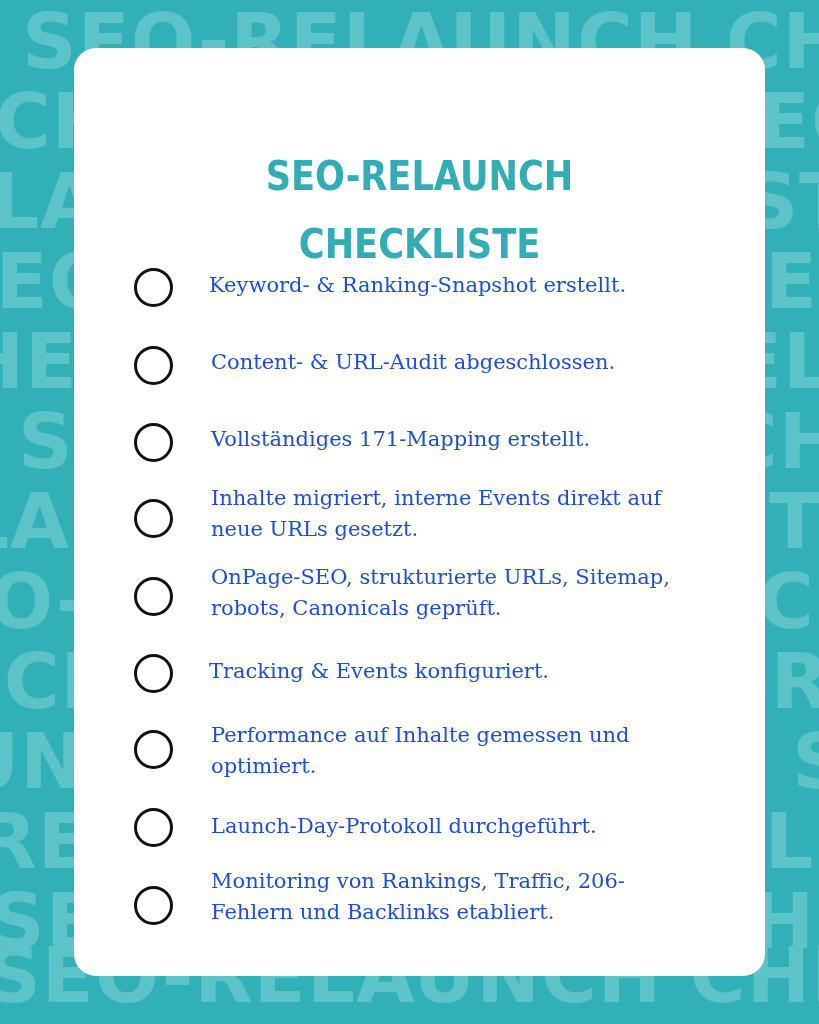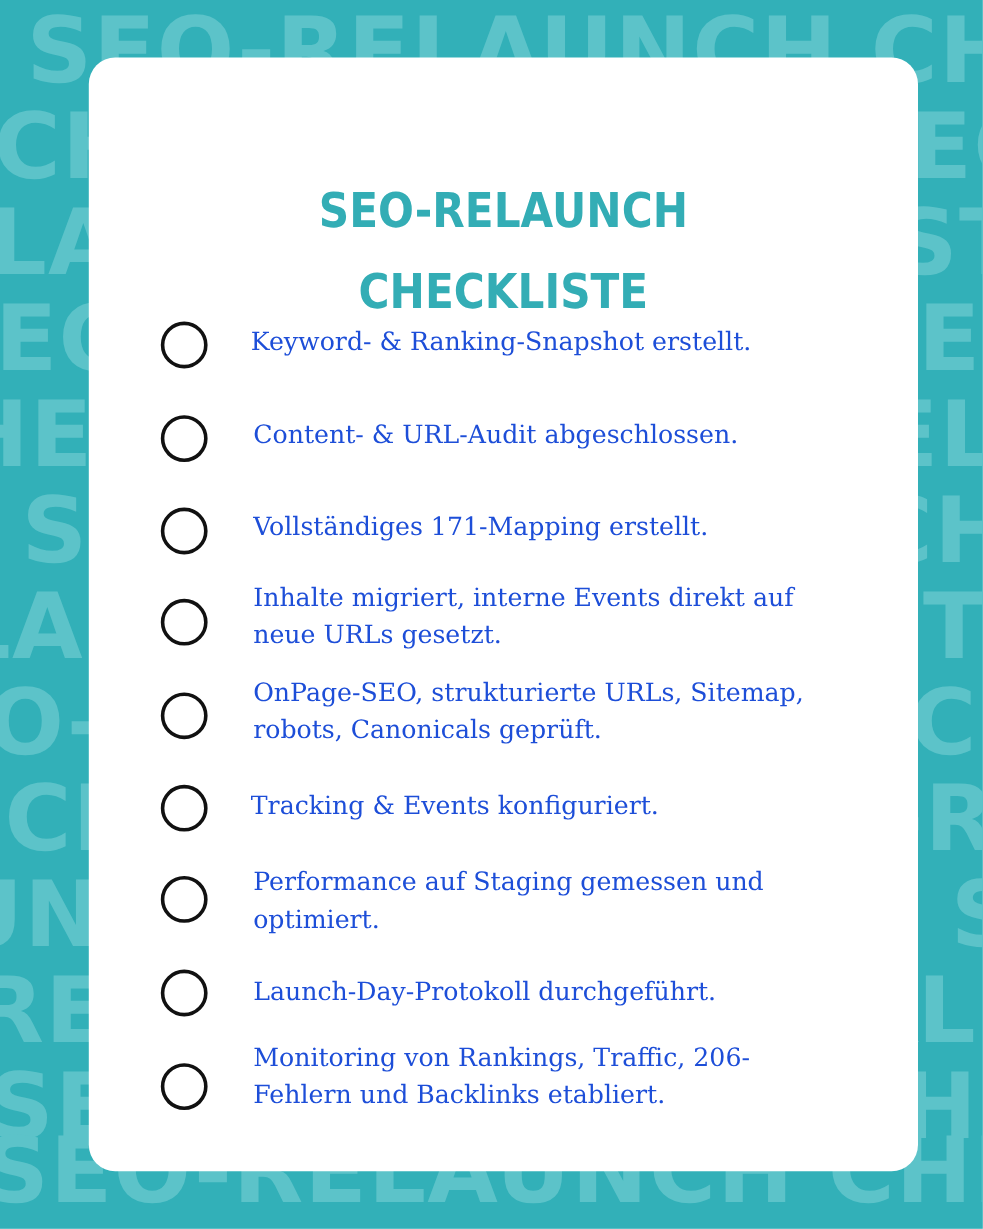--- a/index.html
+++ b/index.html
@@ -85,21 +85,21 @@
     <div class="label" style="top:0px;width:520px">OnPage-SEO, strukturierte URLs, Sitemap, robots, Canonicals geprüft.</div>
   </div>
 
   <div class="item" style="top:606px">
     <div class="circle" style="top:0px"></div>
     <div class="label" style="top:2px;left:135px">Tracking &amp; Events konfiguriert.</div>
   </div>
 
   <div class="item" style="top:672px">
     <div class="circle" style="top:10px"></div>
-    <div class="label" style="top:0px;width:440px">Performance auf Staging gemessen und optimiert.</div>
+    <div class="label" style="top:0px;width:440px">Performance auf Inhalte gemessen und optimiert.</div>
   </div>
 
   <div class="item" style="top:760px">
     <div class="circle" style="top:0px"></div>
     <div class="label" style="top:3px">Launch-Day-Protokoll durchgeführt.</div>
   </div>
 
   <div class="item" style="top:818px">
     <div class="circle" style="top:20px"></div>
     <div class="label" style="top:0px;width:460px">Monitoring von Rankings, Traffic, 206-Fehlern und Backlinks etabliert.</div>

